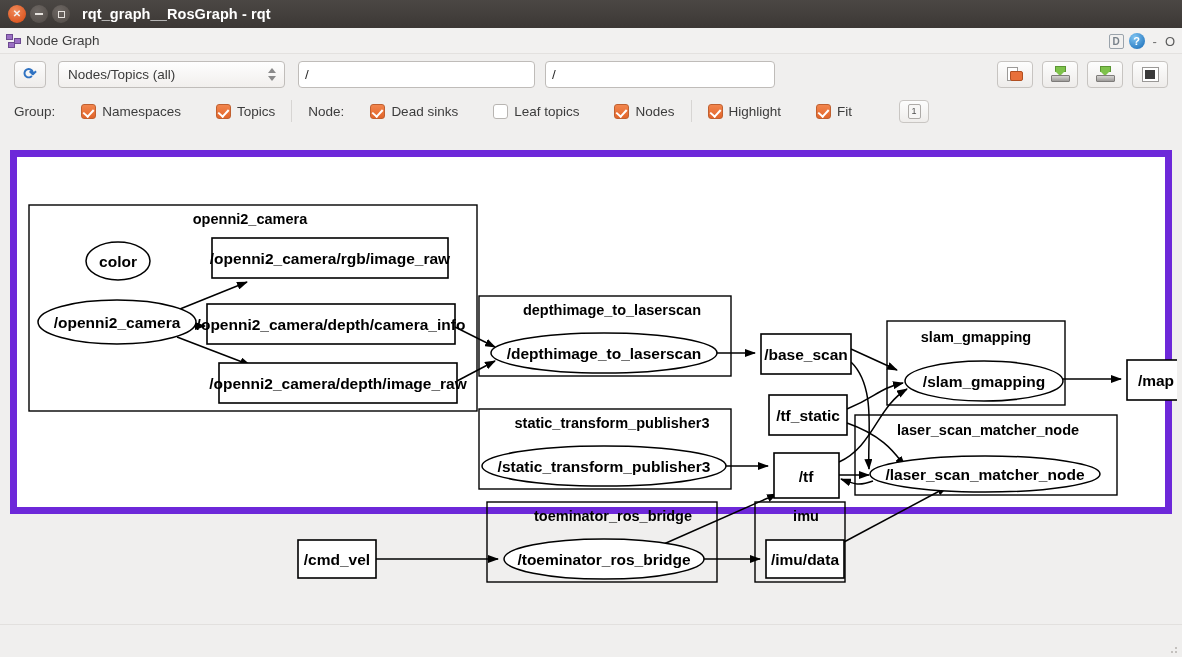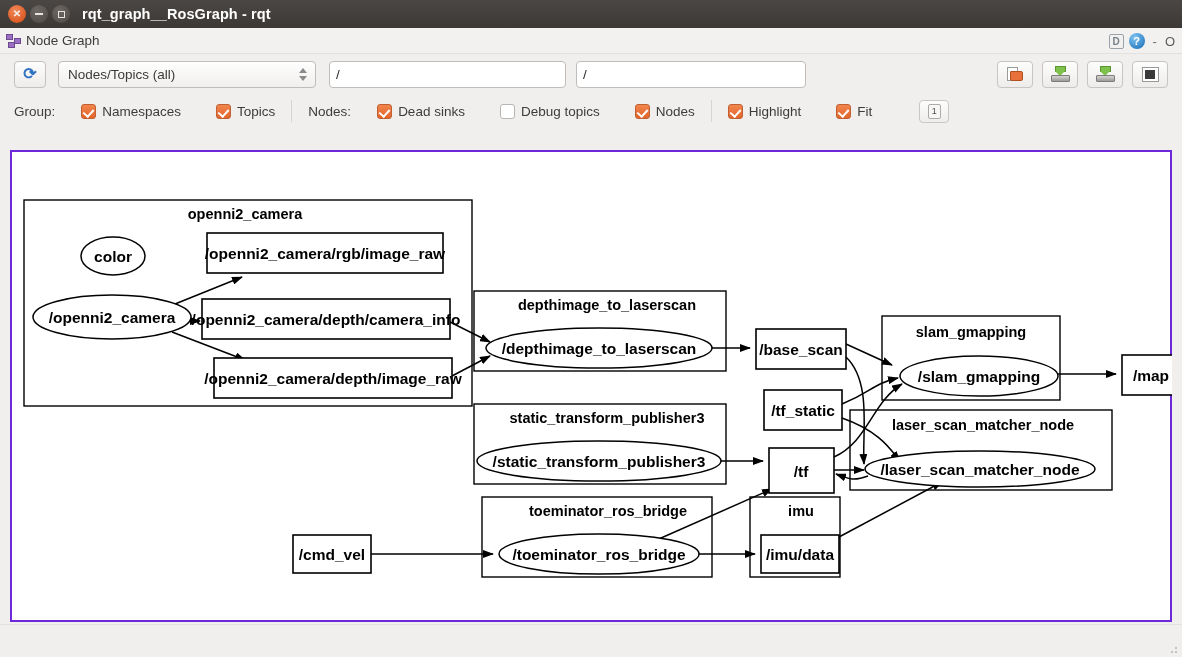--- a/index.html
+++ b/index.html
@@ -71,21 +71,21 @@
 
   
   #toolbar1 { height: 40px; display: flex; align-items: center; padding: 0 14px; position: relative; }
   .btn-refresh {
     width: 32px; height: 27px; border: 1px solid #c3c0bd; border-radius: 4px;
     background: linear-gradient(to bottom,#fdfdfd,#eeecea);
     display: flex; align-items: center; justify-content: center;
   }
   .refresh-glyph { font-size: 16px; color: #2f72c2; font-weight: bold; line-height: 1; }
   .combo {
-    margin-left: 12px; width: 258px; height: 27px;
+    margin-left: 12px; width: 227px; height: 27px;
     border: 1px solid #c0bdba; border-radius: 4px;
     background: linear-gradient(to bottom,#fefefe,#f1efed);
     display: flex; align-items: center; padding: 0 4px 0 9px;
     font-size: 13.5px; color: #3b3b3b; position: relative;
   }
   .combo .spin { margin-left: auto; display:flex; flex-direction: column; gap:3px; align-items:center;
     padding-right: 4px; }
   .combo .spin i { display:block; width:0;height:0;border-left:4px solid transparent;border-right:4px solid transparent;}
   .combo .spin .up { border-bottom: 5px solid #8a8a8a; }
   .combo .spin .dn { border-top: 5px solid #8a8a8a; }
@@ -139,22 +139,22 @@
     display:flex; align-items:center; justify-content:center; margin-left: 12px;
   }
   .btn-one i {
     display:flex; align-items:center; justify-content:center;
     width:13px;height:15px;border:1px solid #adaaa7;border-radius:2px;background:#f7f6f5;
     font-size:9px; color:#4e4e4e; font-style: normal;
   }
 
   
   #canvaswrap {
-    position:absolute; left:10px; top:150px; width:1162px; height:472px;
-    background:#ffffff; border:2px solid #6d28d9;
+    position:absolute; left:10px; top:150px; width:1162px; height:364px;
+    background:#ffffff; border:7px solid #6d28d9;
   }
   #graph { position:absolute; left:0; top:0; width:1160px; height:470px; }
   #statusstrip { position:absolute; left:0; top:624px; width:1182px; height:33px; background:#f0efee; border-top:1px solid #e2e0de;}
   .grip { position:absolute; right:3px; bottom:2px; width:12px; height:12px; }
   .grip i { position:absolute; width:2px;height:2px;background:#c4c1be; }
 </style>
 </head>
 <body>
 
 <div id="titlebar">
@@ -243,28 +243,28 @@
     </label>
     <label class="cbitem">
       <span class="cb"></span>
       <span>Topics</span>
     </label>
   </div>
 
   <div class="sep"></div>
 
   <div class="grp">
-    <span class="lbl-grp">Nodes:</span>
+    <span class="lbl-grp">Node:</span>
     <label class="cbitem">
       <span class="cb"></span>
       <span>Dead sinks</span>
     </label>
     <label class="cbitem">
       <span class="cb off"></span>
-      <span>Debug topics</span>
+      <span>Leaf topics</span>
     </label>
     <label class="cbitem">
       <span class="cb"></span>
       <span>Nodes</span>
     </label>
   </div>
 
   <div class="sep"></div>
 
   <div class="grp">

